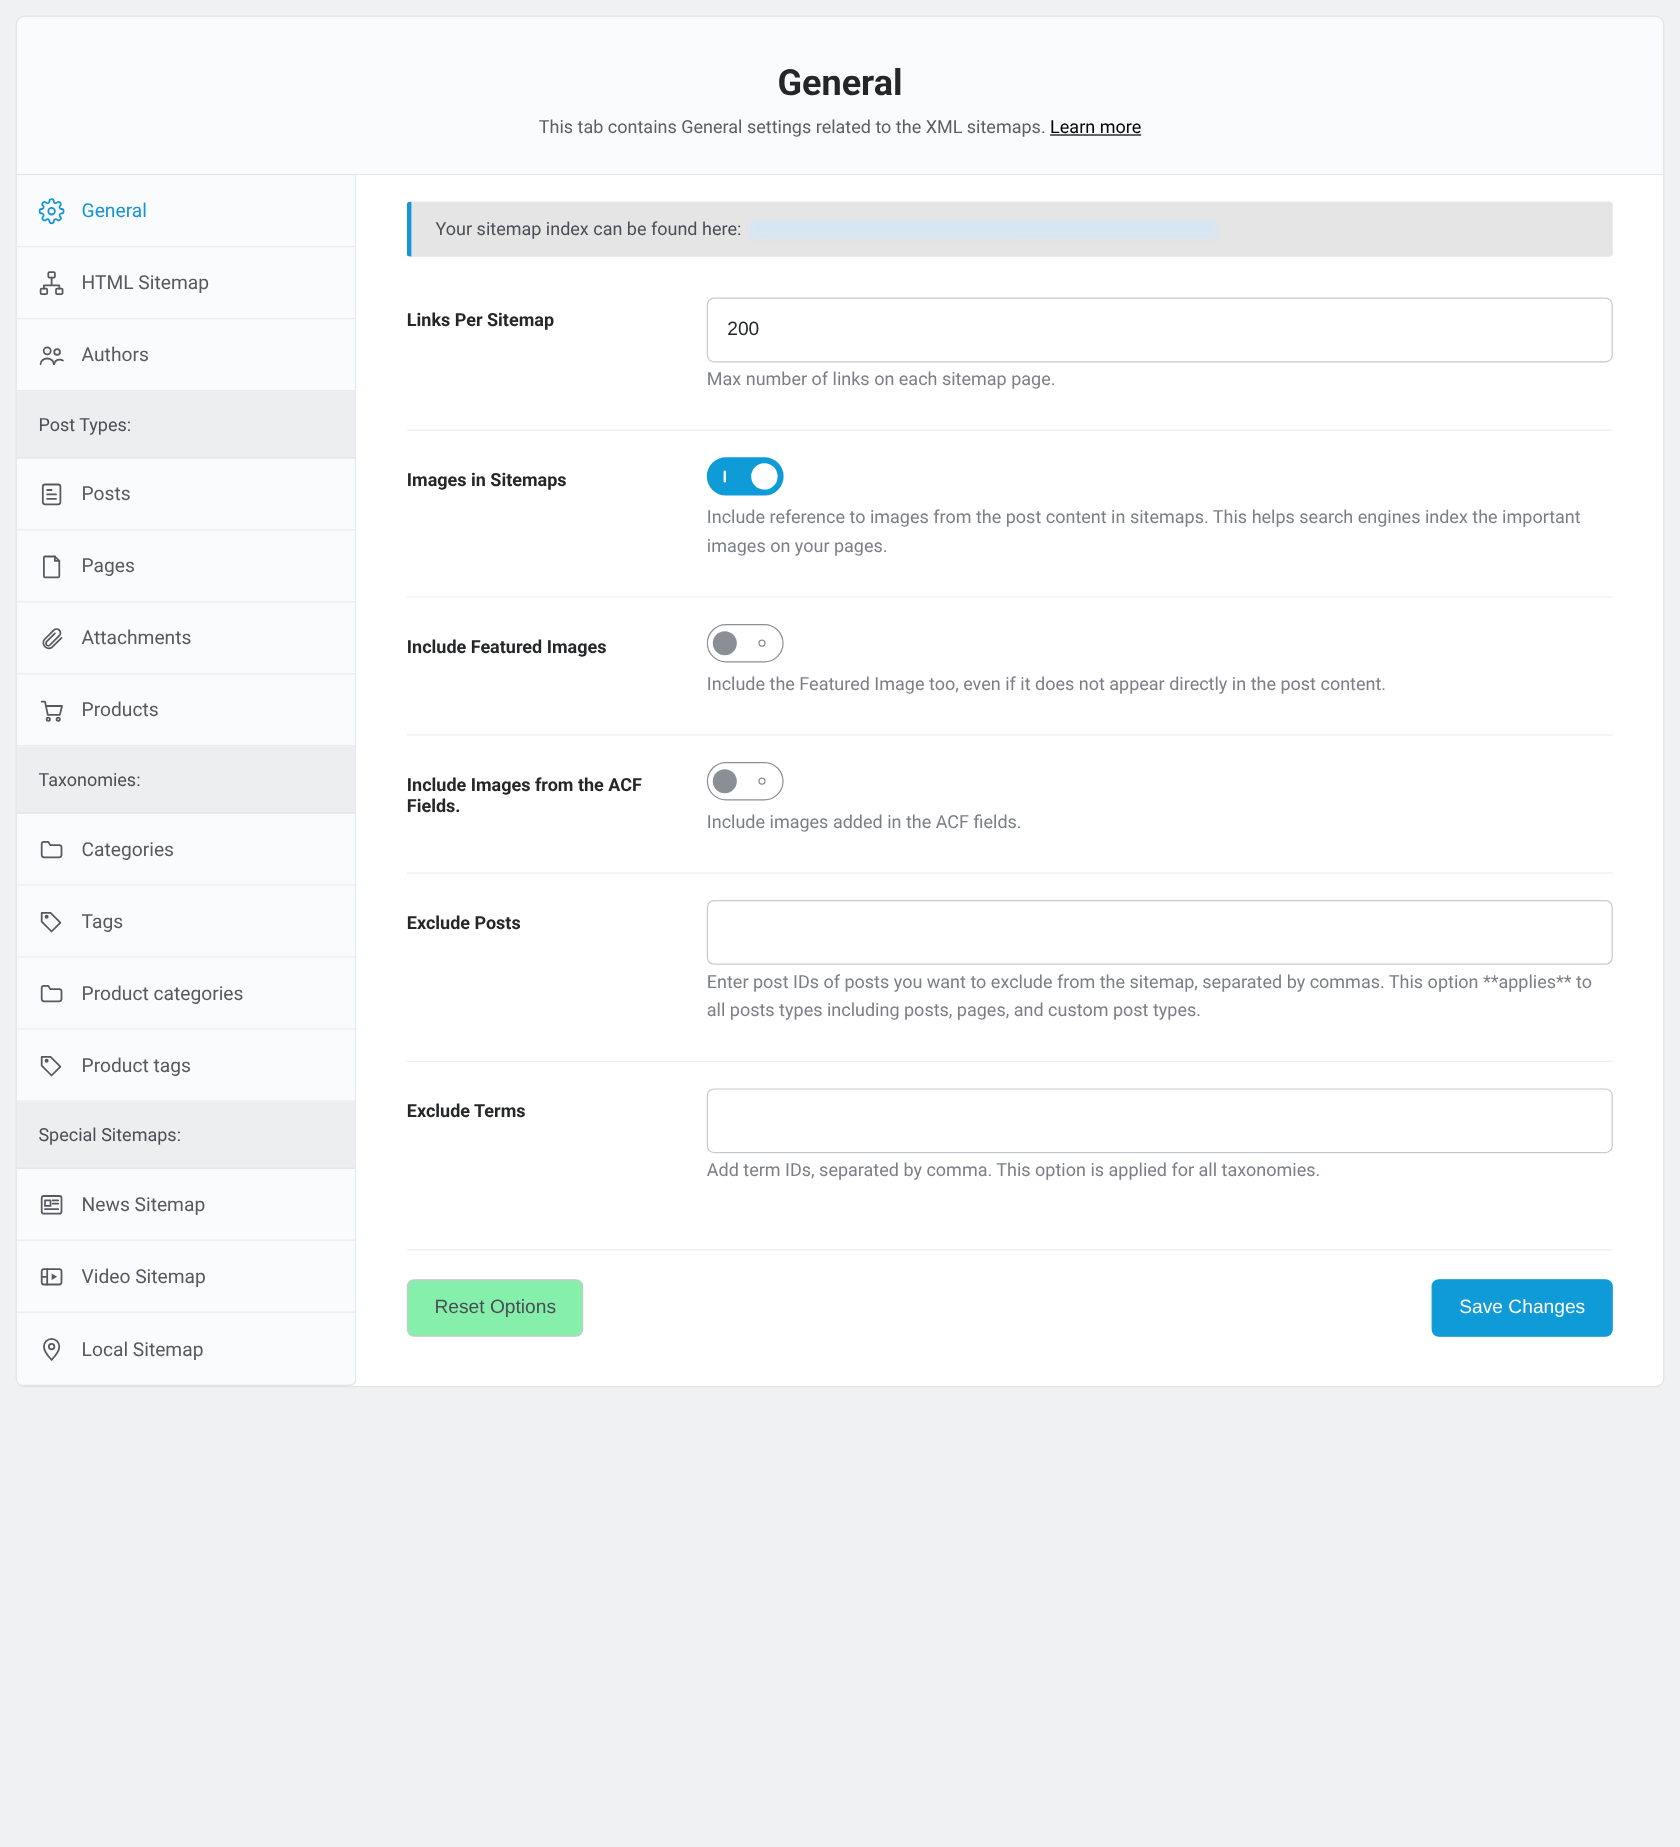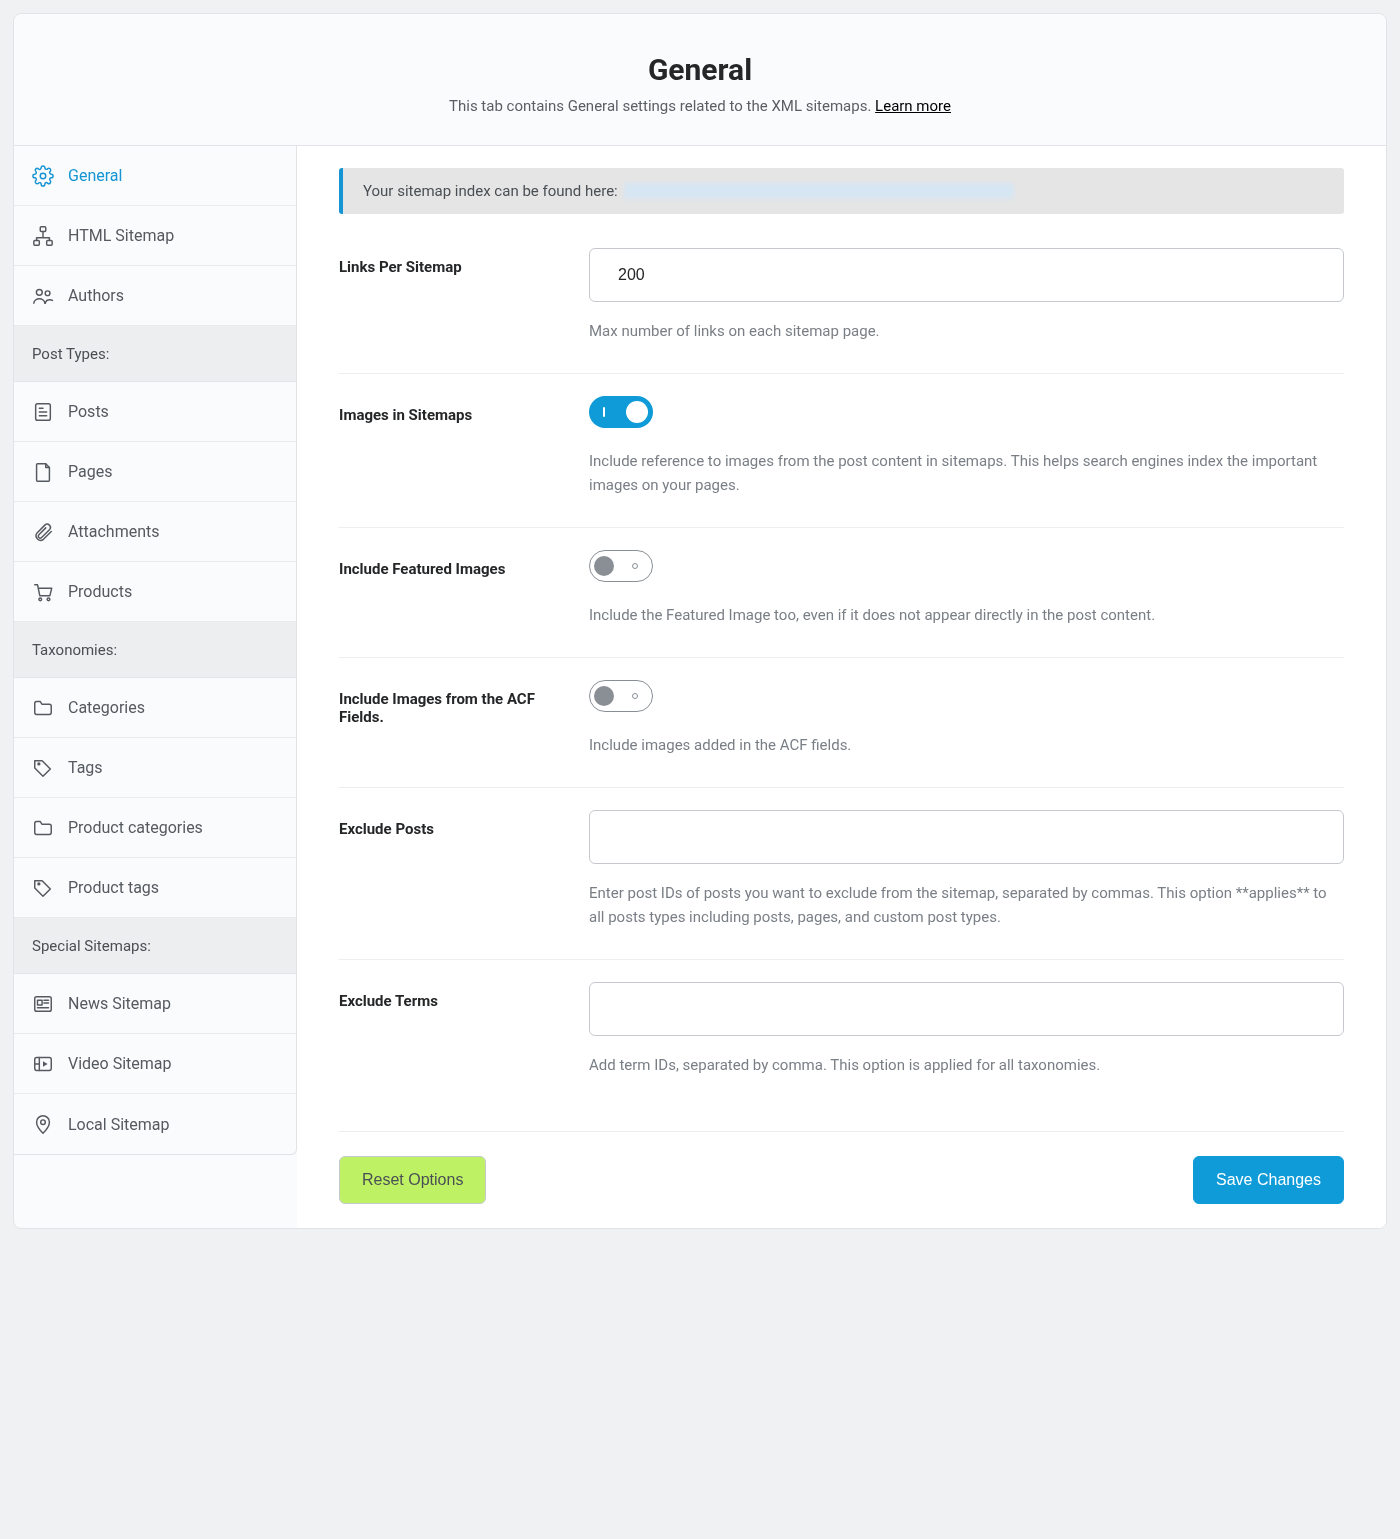--- a/index.html
+++ b/index.html
@@ -113,29 +113,29 @@
     .field-label {
       width: 230px;
       flex-shrink: 0;
       font-weight: 700;
       font-size: 15px;
       color: #242628;
       padding-top: 10px;
     }
     .field-ctrl { flex: 1; }
     .help {
-      margin-top: 18px;
+      margin-top: 3px;
       color: #7a7f86;
       font-size: 15px;
       line-height: 1.55;
     }
     input[type=text] {
       width: 100%;
       height: 54px;
-      padding: 0 28px;
+      padding: 0 16px;
       font-size: 16px;
       border: 1px solid #c5c9ce;
       border-radius: 6px;
       background: #fff;
       color: #242628;
       outline: none;
     }
     .toggle {
       position: relative;
       width: 64px;
@@ -176,21 +176,21 @@
     .btn {
       height: 48px;
       padding: 0 22px;
       border-radius: 6px;
       font-size: 16px;
       cursor: pointer;
       display:inline-flex;
       align-items:center;
     }
     .btn-secondary {
-      background: #bef264;
+      background: #86efac;
       border: 1px solid #c5c9ce;
       color: #4a4f55;
     }
     .btn-primary {
       background: #0f9bd8;
       border: 1px solid #0f9bd8;
       color: #fff;
     }
   </style>
 </head>

